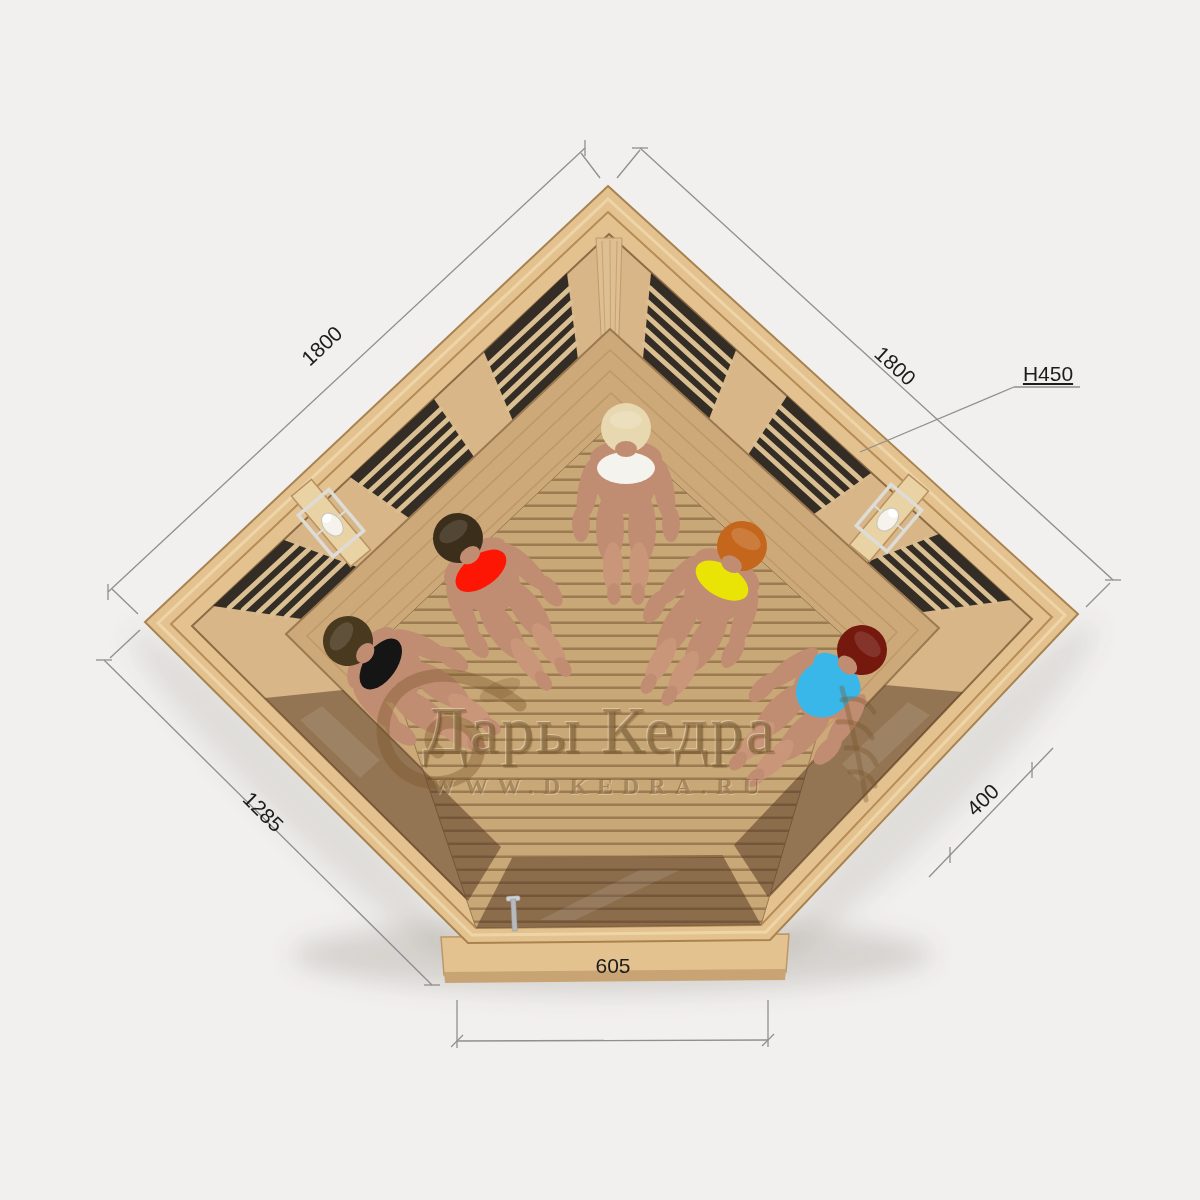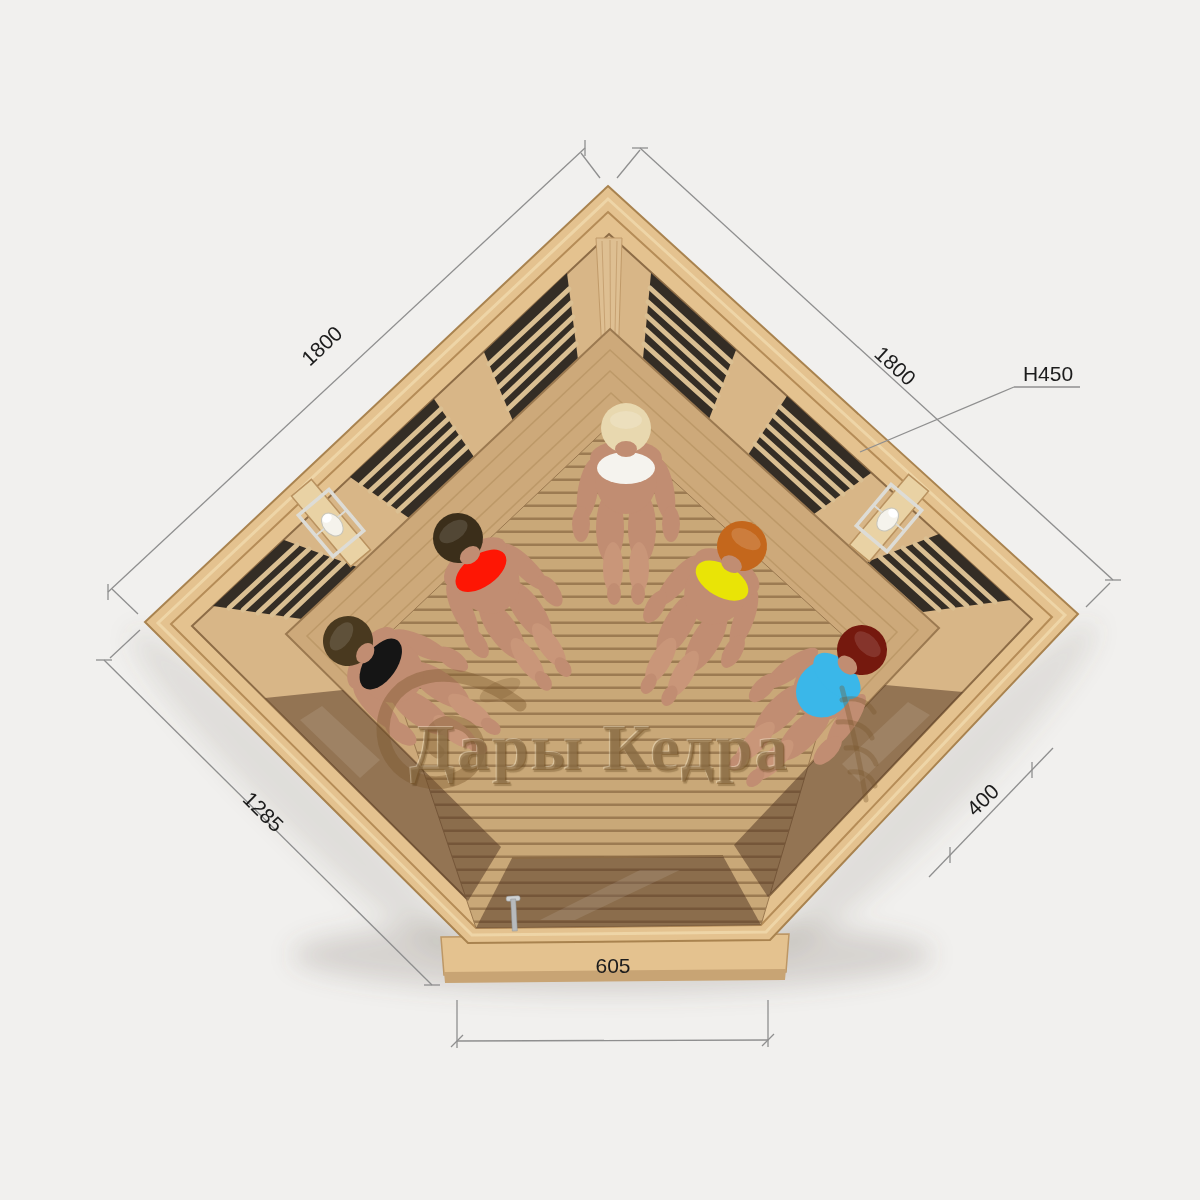--- a/index.html
+++ b/index.html
@@ -2,27 +2,27 @@
 <html><head>
 <meta charset="utf-8">
 <style>
   html,body{margin:0;padding:0;background:#f1f0ee;}
   .stage{position:relative;width:1200px;height:1200px;background:#f1f0ee;overflow:hidden;
          font-family:"Liberation Sans",sans-serif;}
   .stage svg{position:absolute;left:0;top:0;}
   .dim{position:absolute;font-size:21px;color:#1c1c1c;white-space:nowrap;transform-origin:center;}
   #dim-left-1800{left:322px;top:346px;transform:translate(-50%,-50%) rotate(-43deg);}
   #dim-right-1800{left:895px;top:366px;transform:translate(-50%,-50%) rotate(42.5deg);}
-  #dim-h450{left:1048px;top:374px;transform:translate(-50%,-50%);}
+  #dim-h450{left:1048px;top:374px;transform:translate(-50%,-50%);text-decoration:underline;}
   #dim-1285{left:263px;top:812px;transform:translate(-50%,-50%) rotate(44.5deg);}
   #dim-400{left:983px;top:800px;transform:translate(-50%,-50%) rotate(-43.5deg);}
   #dim-605{left:613px;top:966px;transform:translate(-50%,-50%);}
   .wm{position:absolute;left:600px;top:748px;transform:translate(-50%,-50%);text-align:center;
       font-family:"Liberation Serif",serif;pointer-events:none;}
-  .wm-title{font-size:66px;font-weight:bold;letter-spacing:2px;color:rgba(122,88,44,0.55);
+  .wm-title{font-size:66px;font-weight:normal;letter-spacing:2px;color:rgba(122,88,44,0.55);
             text-shadow:1px 2px 1px rgba(80,52,18,0.30),-1px -1px 0 rgba(255,246,224,0.38);line-height:1;}
   .wm-url{margin-top:10px;font-size:24px;font-weight:bold;letter-spacing:9px;color:rgba(122,88,44,0.50);
           text-shadow:1px 1px 0 rgba(255,246,224,0.30);}
 </style>
 </head>
 <body>
 
 <div class="stage">
 
 <svg width="1200" height="1200" viewBox="0 0 1200 1200">
@@ -307,15 +307,16 @@
 
   <div class="dim" id="dim-left-1800">1800</div>
   <div class="dim" id="dim-right-1800">1800</div>
   <div class="dim" id="dim-h450">H450</div>
   <div class="dim" id="dim-1285">1285</div>
   <div class="dim" id="dim-400">400</div>
   <div class="dim" id="dim-605">605</div>
 
   <div class="wm">
     <div class="wm-title">Дары Кедра</div>
+    <div class="wm-url">WWW.DKEDRA.RU</div>
   </div>
 
 </div>
 
 </body></html>

